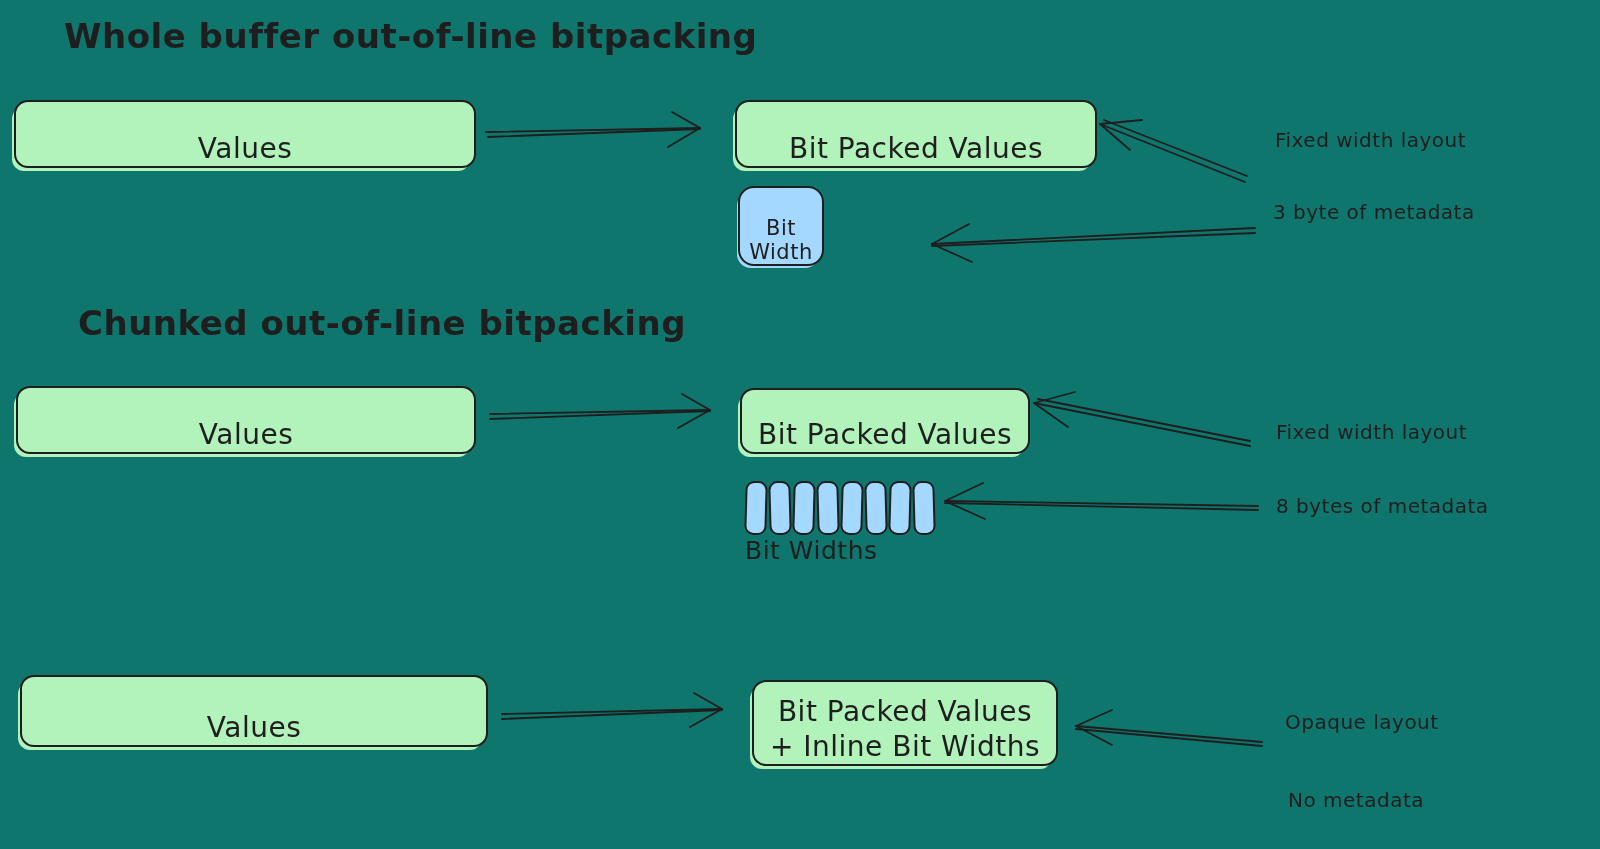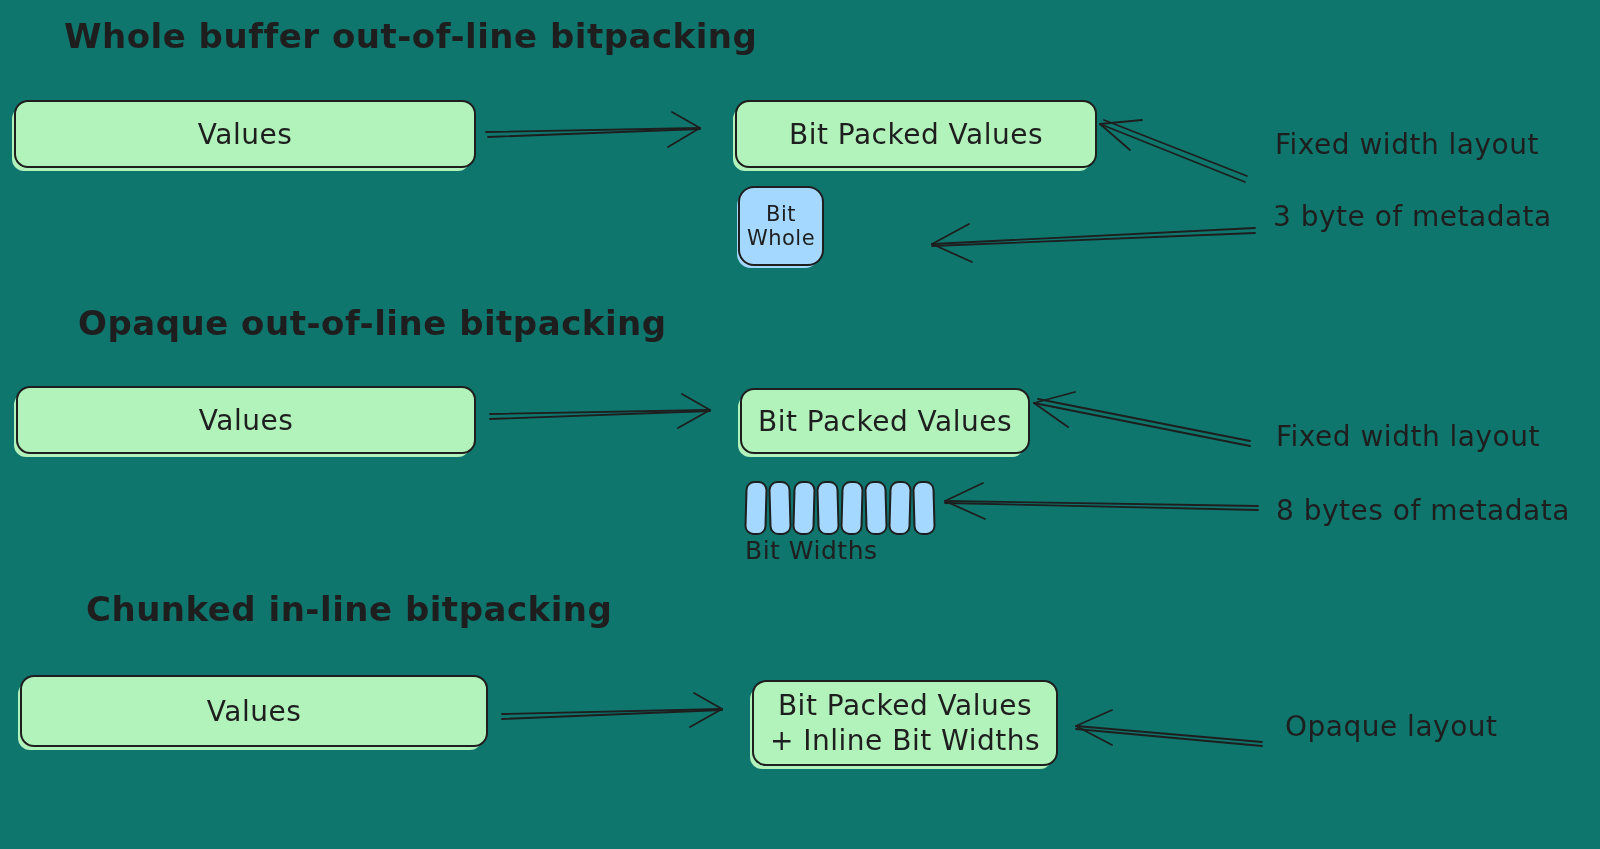--- a/index.html
+++ b/index.html
@@ -21,39 +21,39 @@
     font-size: 34px;
     font-weight: 600;
     letter-spacing: 0.5px;
     white-space: nowrap;
   }
   .box {
     box-sizing: border-box;
     border: 2.5px solid #1e1e1e;
     border-radius: 14px;
     display: flex;
-    align-items: center;
+    align-items: flex-end;
     justify-content: center;
     text-align: center;
     font-size: 28px;
     letter-spacing: 0.5px;
     white-space: pre-line;
     line-height: 1.25;
   }
   .green {
     background: #b2f2bb;
     box-shadow: -4px 5px 0 -2px #b2f2bb;
   }
   .blue {
     background: #a5d8ff;
     box-shadow: -3px 4px 0 -2px #a5d8ff;
   }
   .small-label { font-size: 21px; line-height: 1.15; border-radius: 16px; }
   .annotation {
-    font-size: 28px;
+    font-size: 20px;
     letter-spacing: 0.5px;
     white-space: nowrap;
   }
   .cells-row {
     display: flex;
     gap: 2px;
     align-items: center;
   }
   .cell {
     box-sizing: border-box;
@@ -93,28 +93,28 @@
   <div class="abs box green" style="left:14px; top:100px; width:462px; height:68px;">
     <span>Values</span>
   </div>
 
   <div class="abs box green" style="left:735px; top:100px; width:362px; height:68px;">
     <span>Bit Packed Values</span>
   </div>
 
   <div class="abs box blue small-label" style="left:738px; top:186px; width:86px; height:80px;">
     <span>Bit
-Whole</span>
+Width</span>
   </div>
 
   <div class="abs annotation" style="left:1275px; top:128px;">Fixed width layout</div>
 
   <div class="abs annotation" style="left:1273px; top:200px;">3 byte of metadata</div>
 
-  <div class="abs section-title" style="left:78px; top:303px;">Opaque out-of-line bitpacking</div>
+  <div class="abs section-title" style="left:78px; top:303px;">Chunked out-of-line bitpacking</div>
 
   <div class="abs box green" style="left:16px; top:386px; width:460px; height:68px;">
     <span>Values</span>
   </div>
 
   <div class="abs box green" style="left:740px; top:388px; width:290px; height:66px;">
     <span>Bit Packed Values</span>
   </div>
 
   <div class="abs cells-row" style="left:745px; top:481px;">
@@ -127,33 +127,33 @@
       <div class="cell"></div>
       <div class="cell"></div>
     </div>
 
   <div class="abs caption" style="left:745px; top:536px; width:190px;">Bit Widths</div>
 
   <div class="abs annotation" style="left:1276px; top:420px;">Fixed width layout</div>
 
   <div class="abs annotation" style="left:1276px; top:494px;text-align:right;">8 bytes of metadata</div>
 
-  <div class="abs section-title" style="left:86px; top:589px;">Chunked in-line bitpacking</div>
 
   <div class="abs box green" style="left:20px; top:675px; width:468px; height:72px;">
     <span>Values</span>
   </div>
 
   <div class="abs box green" style="left:752px; top:680px; width:306px; height:86px;">
     <span>Bit Packed Values
 + Inline Bit Widths</span>
   </div>
 
   <div class="abs annotation" style="left:1285px; top:710px;">Opaque layout</div>
 
+  <div class="abs annotation" style="left:1288px; top:788px;">No metadata</div>
 
   <svg class="arrows" viewBox="0 0 1600 849">
 
     <g>
       <line x1="486" y1="132" x2="700" y2="128"></line>
       <line x1="488" y1="137" x2="700" y2="129"></line>
       <line x1="700" y1="128" x2="672" y2="112"></line>
       <line x1="700" y1="128" x2="668" y2="147"></line>
     </g>
 

